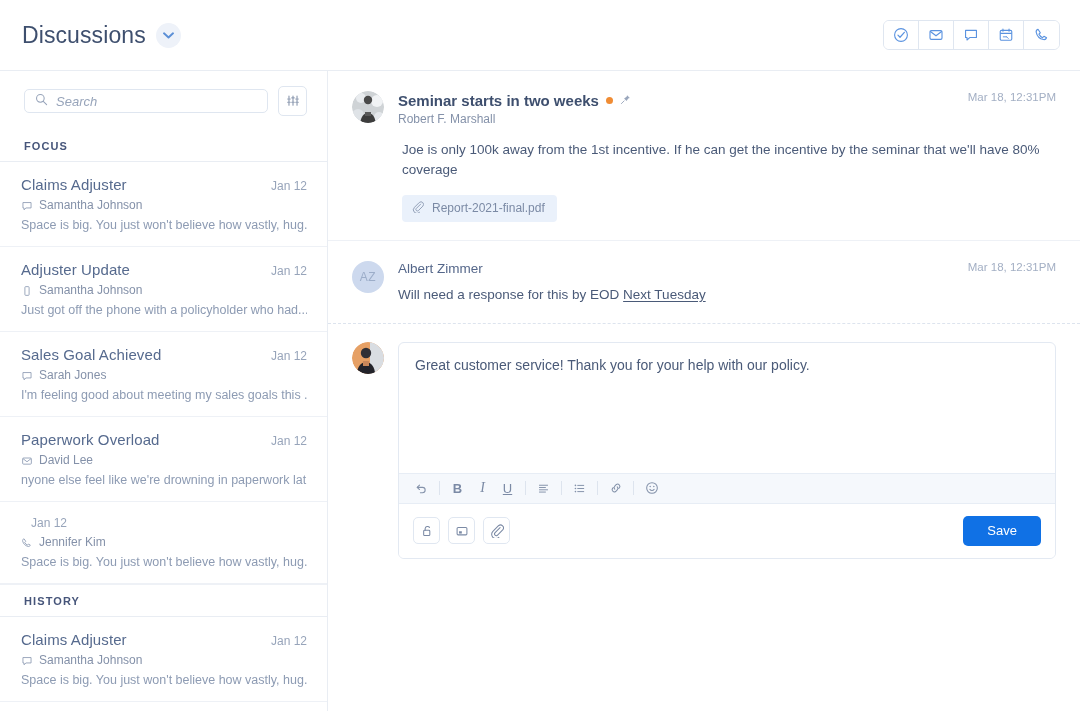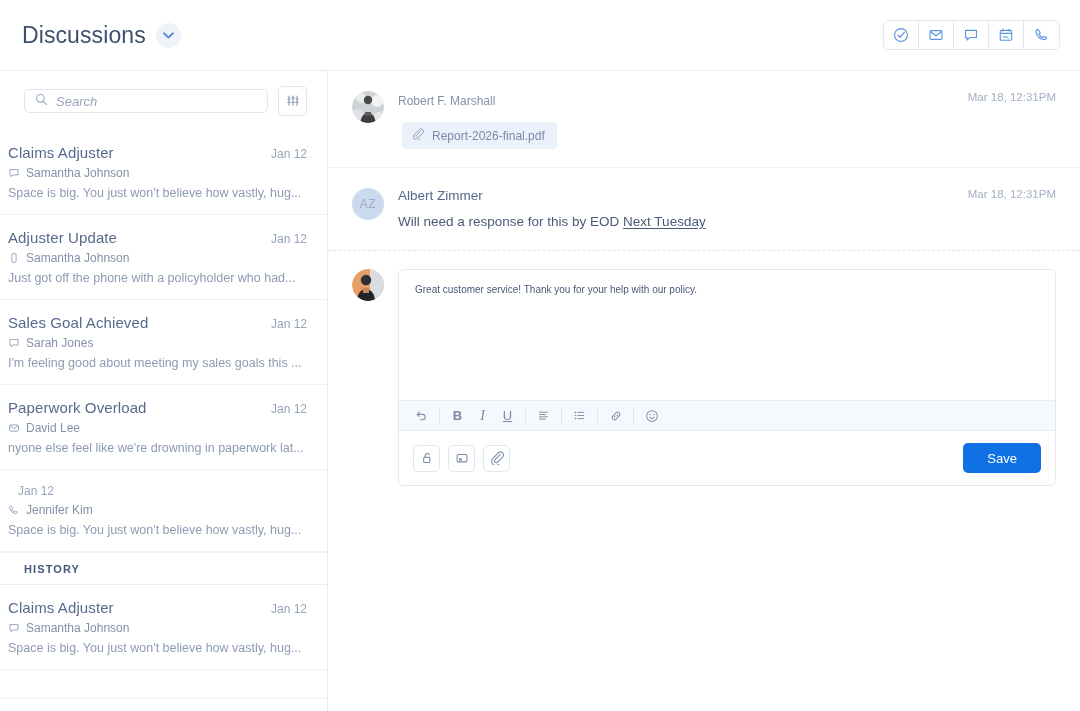--- a/index.html
+++ b/index.html
@@ -87,28 +87,28 @@
     padding: 10px 24px 9px;
     font-size: 11px; font-weight: 700; letter-spacing: 1.1px;
     color: #46557a; text-transform: uppercase;
     border-bottom: 1px solid #e9edf3;
     border-top: 1px solid #eef1f6;
     background: #fff;
   }
   .section-head.first { border-top: none; }
 
   .thread {
-    padding: 14px 20px 14px 8px;
+    padding: 14px 20px 14px 21px;
     border-bottom: 1px solid #eef1f6;
     cursor: pointer; background: #fff;
   }
   .thread-top { display: flex; align-items: baseline; justify-content: space-between; }
   .thread-title { font-size: 15px; color: #566a8e; font-weight: 400; letter-spacing: .1px; }
   .thread-date { font-size: 12px; color: #97a4ba; flex: 0 0 auto; padding-left: 10px; }
-  .thread-meta { display: flex; align-items: center; gap: 6px; margin-top: 5px; }
+  .thread-meta { display: flex; align-items: flex-end; gap: 6px; margin-top: 5px; }
   .thread-meta .m-icon { width: 12px; height: 12px; display:flex; align-items:center; justify-content:center; }
   .thread-author { font-size: 12px; color: #8491a9; }
   .thread-snippet { margin-top: 6px; font-size: 12.5px; color: #8d9bb3; white-space: nowrap; overflow: hidden; }
 
   
   .main { flex: 1; min-width: 0; display: flex; flex-direction: column; background: #fff; overflow: hidden; }
 
   .msg {
     display: flex; gap: 14px;
     padding: 20px 24px 18px 24px;
@@ -145,21 +145,21 @@
   
   .composer-row { display: flex; gap: 14px; padding: 18px 24px 0 24px; }
   .composer {
     flex: 1; min-width: 0;
     border: 1px solid #e3e9f2; border-radius: 6px;
     background: #fff; overflow: hidden;
     display: flex; flex-direction: column;
   }
   .composer-input {
     min-height: 130px; padding: 14px 16px;
-    font-size: 10px; color: #4a5a78; outline: none;
+    font-size: 14px; color: #4a5a78; outline: none;
   }
   .fmt-bar {
     display: flex; align-items: center; gap: 0;
     background: #f5f8fc; border-top: 1px solid #e7edf5; border-bottom: 1px solid #e7edf5;
     padding: 6px 10px; height: 31px;
   }
   .fmt-btn {
     width: 25px; height: 20px; display:flex; align-items:center; justify-content:center;
     cursor: pointer; color: #8492aa; font-size: 13px;
   }
@@ -249,20 +249,21 @@
             <path d="M3.4 2.2 v2.6 M8 2.2 v1.3 M12.6 2.2 v2.6" stroke="#8492aa" stroke-width="1.2" stroke-linecap="round"></path>
             <path d="M2 5.6 h2.8 M6.6 4.4 h2.8 M11.2 5.6 h2.8" stroke="#8492aa" stroke-width="1.2" stroke-linecap="round"></path>
             <path d="M3.4 6.4 v2.2 M8 5.2 v3.4 M12.6 6.4 v2.2" stroke="#8492aa" stroke-width="1.2" stroke-linecap="round"></path>
             <path d="M2 9.4 h2.8 M6.6 9.4 h2.8 M11.2 9.4 h2.8" stroke="#8492aa" stroke-width="1.2" stroke-linecap="round"></path>
             <path d="M3.4 10.2 v2.6 M8 10.2 v2.6 M12.6 10.2 v2.6" stroke="#8492aa" stroke-width="1.2" stroke-linecap="round"></path>
           </svg>
         </div>
       </div>
 
       <div class="list-scroll" id="thread-list">
+          <div class="section-head first">FOCUS</div>
           <div class="thread">
             <div class="thread-top">
               <div class="thread-title">Claims Adjuster</div>
               <div class="thread-date">Jan 12</div>
             </div>
             <div class="thread-meta">
               <span class="m-icon">
                 <svg width="12" height="12" viewBox="0 0 16 16">
                   <path d="M2.6 3.4 h10.8 v7.2 h-6.7 l-2.7 2.4 v-2.4 h-1.4 z" fill="none" stroke="#8d9bb3" stroke-width="1.15" stroke-linejoin="round"></path>
                 </svg>
@@ -369,31 +370,42 @@
                 <circle cx="27" cy="26" r="5" fill="#e5e8ec"></circle>
               <circle cx="16" cy="9" r="4.2" fill="#4a4a4a"></circle>
               <path d="M8.5 32 c0 -6 3.4 -10 7.5 -10 s7.5 4 7.5 10 z" fill="#3d3d3d"></path>
               <path d="M13 21 h6 v4 h-6 z" fill="#5a5a5a"></path>
             </g>
           </svg>
         </div>
         <div class="msg-body">
           <div class="msg-head">
             <div>
+              <div class="msg-title-line">
+                <span class="msg-title">Seminar starts in two weeks</span>
+                <span class="dot-badge" style="background: rgb(240, 140, 52);"></span>
+                <span>
+                  <svg width="11" height="11" viewBox="0 0 14 14">
+                      <path d="M9 1.5 L12.5 5 L10.4 5.6 L8.4 8.8 L5.2 5.6 L8.4 3.6 z" fill="#9aa7bd"></path>
+                      <path d="M5.2 8.8 L1.8 12.2" stroke="#9aa7bd" stroke-width="1.2" stroke-linecap="round"></path>
+                    </svg>
+                </span>
+              </div>
               <div class="msg-sub">Robert F. Marshall</div>
             </div>
             <div class="msg-time">Mar 18, 12:31PM</div>
           </div>
+          <div class="msg-text">Joe is only 100k away from the 1st incentive. If he can get the incentive by the seminar that we'll have 80% coverage</div>
           <div class="attachment">
             <span>
               <svg width="12" height="12" viewBox="0 0 16 16">
                   <path d="M11.5 4.2 L5.6 10.1 a2 2 0 0 0 2.8 2.8 l6.1 -6.1 a3.4 3.4 0 0 0 -4.8 -4.8 L3.3 8.4 a4.8 4.8 0 0 0 6.8 6.8" fill="none" stroke="#8d9bb3" stroke-width="1.25" stroke-linecap="round"></path>
                 </svg>
             </span>
-            <span>Report-2026-final.pdf</span>
+            <span>Report-2021-final.pdf</span>
           </div>
         </div>
       </div>
 
       <div class="msg dashed">
         <div class="avatar initials">
           <span>AZ</span>
         </div>
         <div class="msg-body">
           <div class="msg-head">

